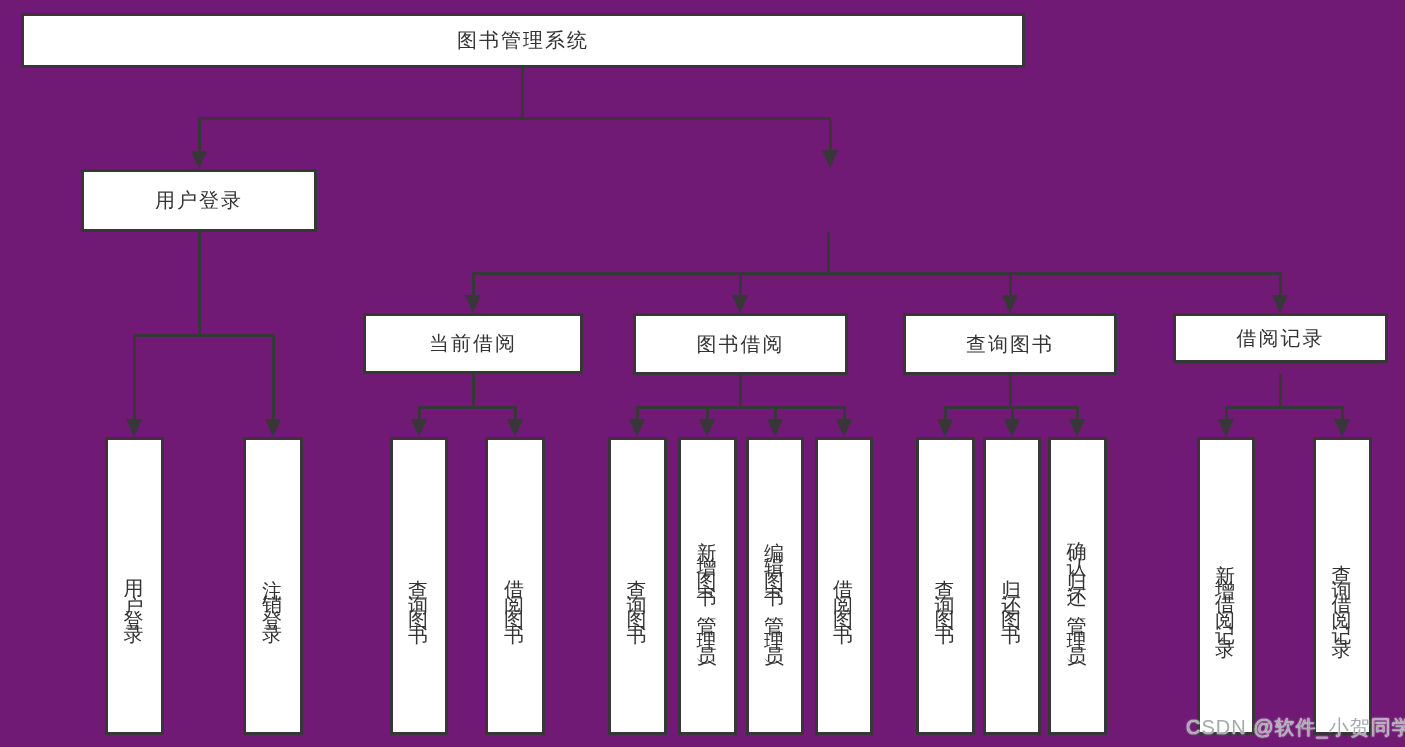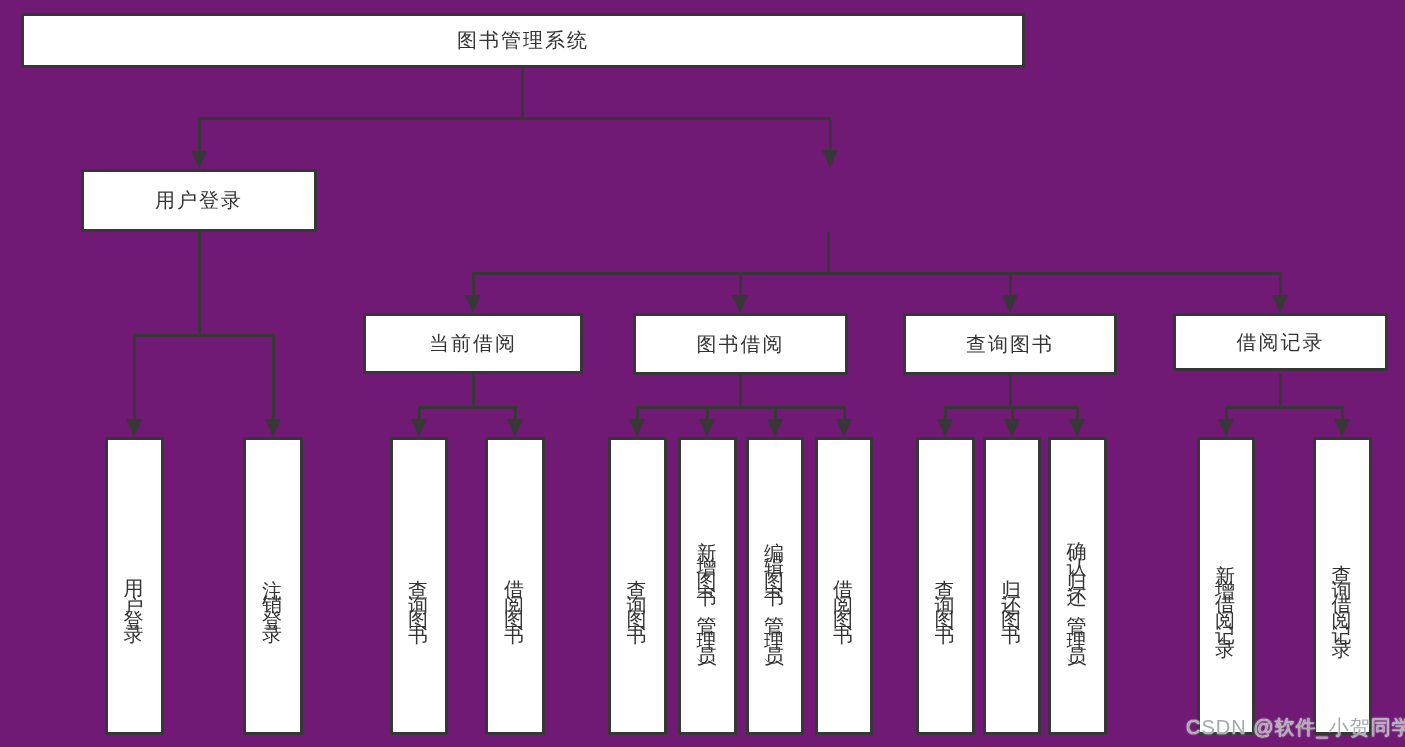--- a/index.html
+++ b/index.html
@@ -69,21 +69,21 @@
 
   <div class="node node-h" style="left:363px;top:313px;width:220px;height:61px">
     <span class="lbl">当前借阅</span>
   </div>
   <div class="node node-h" style="left:633px;top:313px;width:215px;height:62px">
     <span class="lbl">图书借阅</span>
   </div>
   <div class="node node-h" style="left:903px;top:313px;width:214px;height:62px">
     <span class="lbl">查询图书</span>
   </div>
-  <div class="node node-h" style="left:1173px;top:313px;width:215px;height:58px">
+  <div class="node node-h" style="left:1173px;top:313px;width:215px;height:50px">
     <span class="lbl">借阅记录</span>
   </div>
 
   <div class="node node-v" style="left:105px;top:437px;width:59px;height:298px">
     <span class="lbl">用户登录</span>
   </div>
   <div class="node node-v" style="left:243px;top:437px;width:60px;height:298px">
     <span class="lbl">注销登录</span>
   </div>
 

